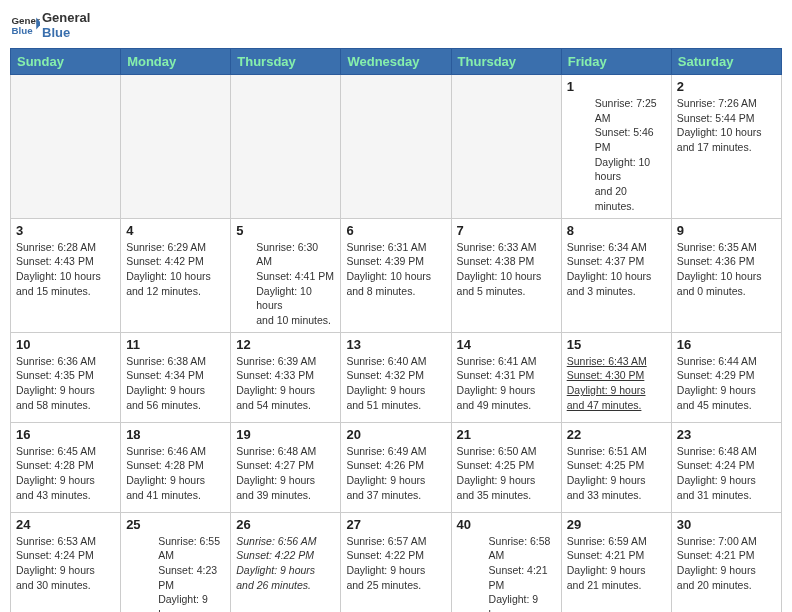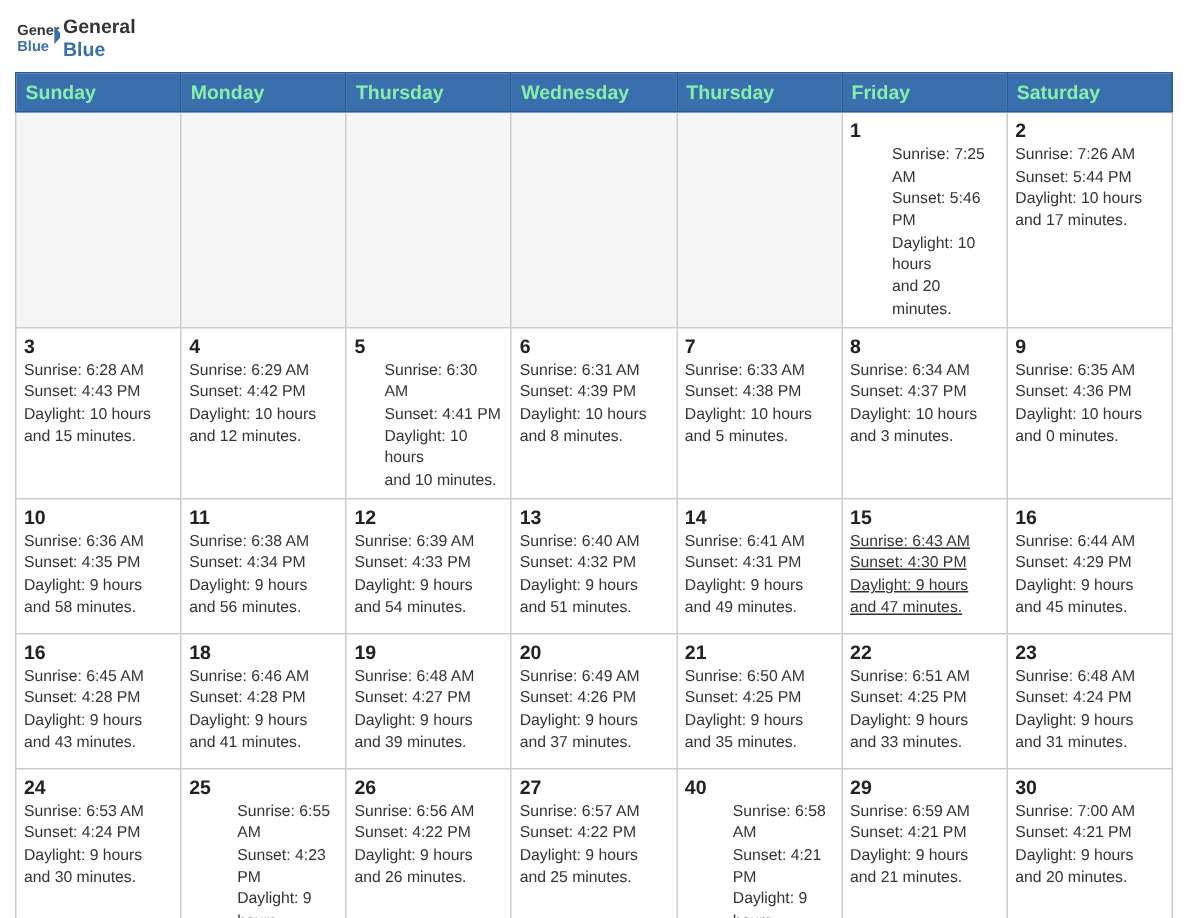--- a/index.html
+++ b/index.html
@@ -294,21 +294,21 @@
         </td>
         <td>
           <span class="day-num">25</span>
           <div class="day-info" style="white-space: pre-line; margin-left: 32px;">Sunrise: 6:55 AM
 Sunset: 4:23 PM
 Daylight: 9 hours
 and 28 minutes.</div>
         </td>
         <td>
           <span class="day-num">26</span>
-          <div class="day-info" style="white-space: pre-line;">Sunrise: 6:56 AM
+          <div class="day-info" style="white-space: pre-line; font-style: italic;">Sunrise: 6:56 AM
 Sunset: 4:22 PM
 Daylight: 9 hours
 and 26 minutes.</div>
         </td>
         <td>
           <span class="day-num">27</span>
           <div class="day-info" style="white-space: pre-line;">Sunrise: 6:57 AM
 Sunset: 4:22 PM
 Daylight: 9 hours
 and 25 minutes.</div>

